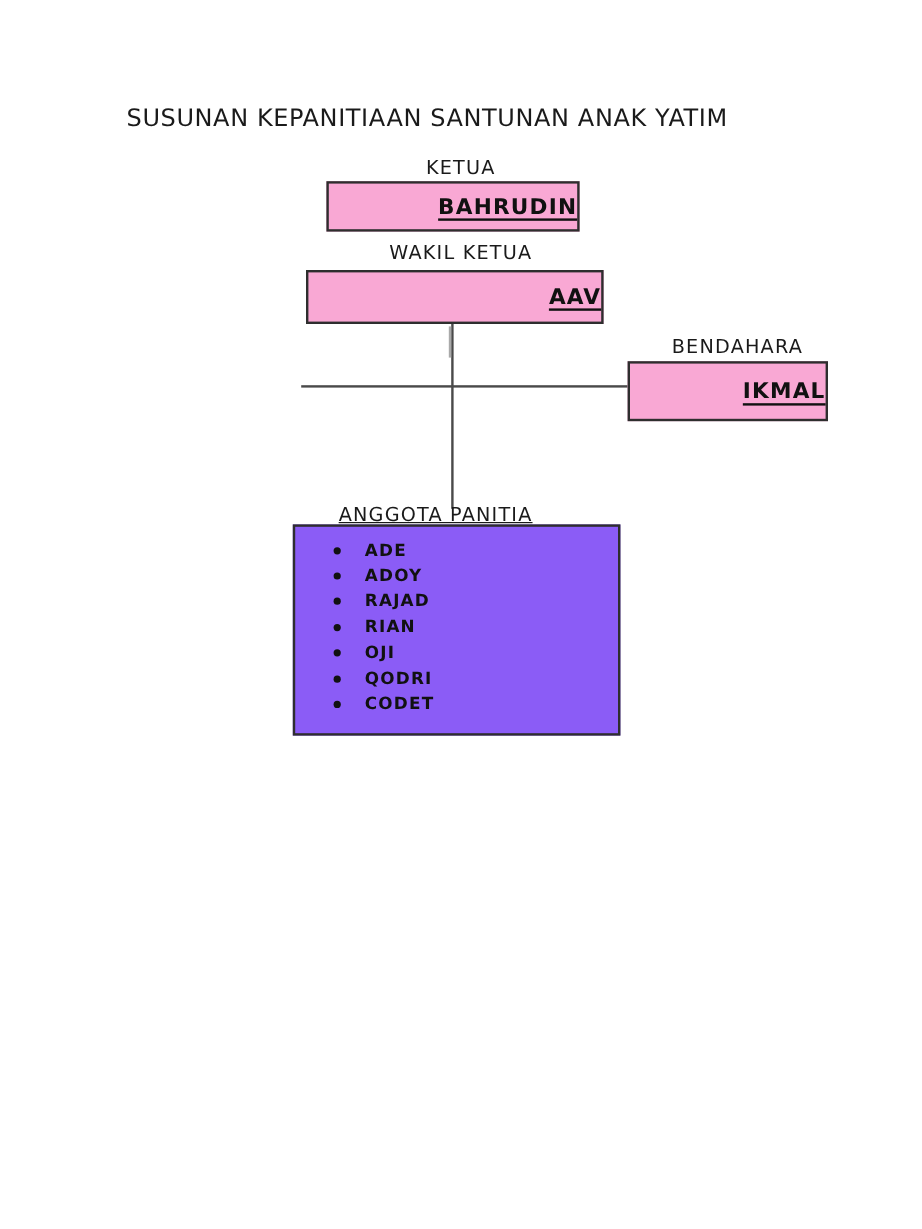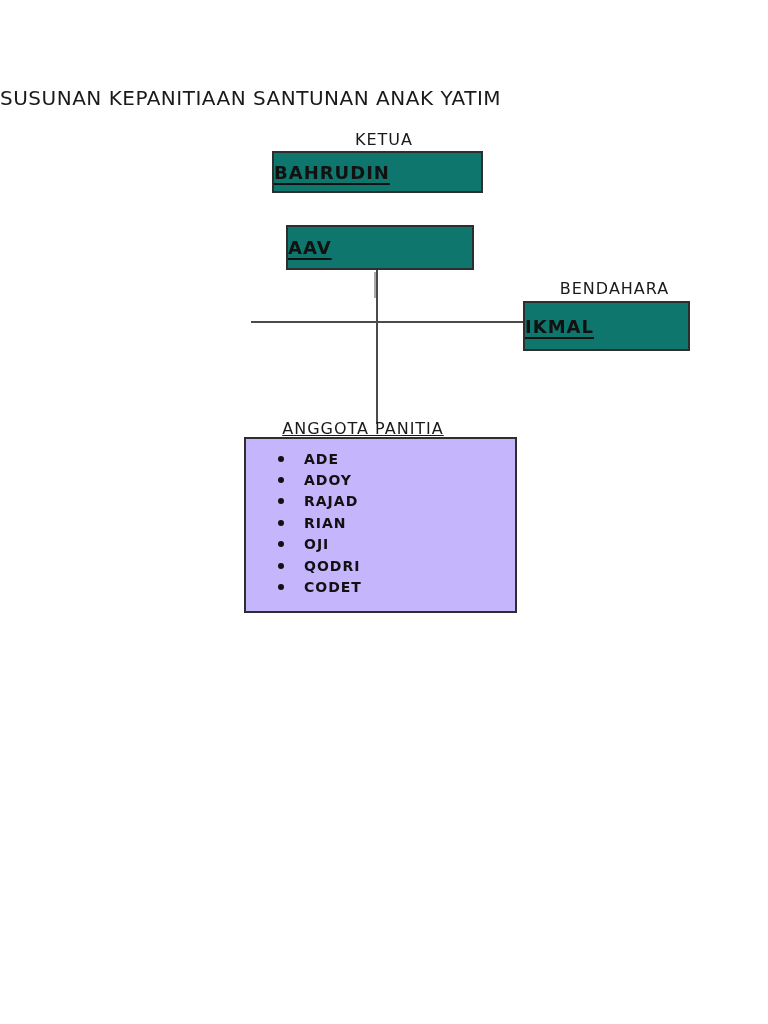--- a/index.html
+++ b/index.html
@@ -11,21 +11,21 @@
   }
   .page {
     position: relative;
     width: 768px; height: 1024px;
     background: #ffffff;
     overflow: hidden;
   }
   .doc-title {
     position: absolute;
     left: 0; top: 86px; width: 712px;
-    text-align: left;
+    text-align: center;
     font-size: 20px;
     letter-spacing: 0.5px;
     font-weight: 500;
     color: var(--text, #1a1a1a);
   }
   .role-label {
     position: absolute;
     font-size: 16px;
     letter-spacing: 1px;
     color: var(--text, #1a1a1a);
@@ -34,27 +34,27 @@
   }
   .label-ketua   { left: 0; top: 130px; width: 768px; }
   .label-wakil   { left: 0; top: 201px; width: 768px; }
   .label-sekertaris { left: 53px;  top: 279px; width: 190px; }
   .label-bendahara  { left: 523px; top: 279px; width: 183px; }
   .label-anggota { left: 0; top: 419px; width: 726px; text-decoration: underline; }
 
   .org-box {
     position: absolute;
     border: 2px solid var(--border, #2e2e2e);
-    background: #0f766e;
+    background: #f9a8d4;
     display: flex;
     align-items: center;
-    justify-content: flex-start;
+    justify-content: flex-end;
   }
   .box-ketua  { left: 272px; top: 151px; width: 211px; height: 42px; }
-  .box-wakil  { left: 286px; top: 225px; width: 188px; height: 45px; }
+  .box-wakil  { left: 255px; top: 225px; width: 248px; height: 45px; }
   .box-sekertaris { left: 61px;  top: 301px; width: 190px; height: 50px; }
   .box-bendahara  { left: 523px; top: 301px; width: 167px; height: 50px; }
 
   .person-name {
     font-weight: bold;
     font-size: 18px;
     letter-spacing: 1px;
     text-decoration: underline;
     text-decoration-thickness: 2px;
     text-underline-offset: 4px;
@@ -67,21 +67,21 @@
   .line-horizontal { left: 251px; top: 321px; width: 272px; height: 2px; }
   .line-vertical-light {
     left: 374px; top: 272px; width: 2px; height: 26px;
     background: var(--line-light, #a9a9a9);
   }
 
   .box-anggota {
     position: absolute;
     left: 244px; top: 437px; width: 273px; height: 176px;
     border: 2px solid var(--border, #2e2e2e);
-    background: #c4b5fd;
+    background: #8b5cf6;
     padding: 9px 10px 0 32px;
   }
   .member-list { list-style: none; }
   .member-list li.member {
     display: flex;
     align-items: center;
     height: 21.4px;
     font-size: 14px;
     font-weight: bold;
     letter-spacing: 1px;
@@ -103,20 +103,21 @@
 
 <div class="page">
 
   <div class="doc-title">SUSUNAN KEPANITIAAN SANTUNAN ANAK YATIM</div>
 
   <div class="role-label label-ketua">KETUA</div>
   <div class="org-box box-ketua">
     <span class="person-name">BAHRUDIN</span>
   </div>
 
+  <div class="role-label label-wakil">WAKIL KETUA</div>
   <div class="org-box box-wakil">
     <span class="person-name">AAV</span>
   </div>
 
   <div class="connector line-vertical"></div>
   <div class="connector line-vertical-light"></div>
   <div class="connector line-horizontal"></div>
 
 
   <div class="role-label label-bendahara">BENDAHARA</div>

